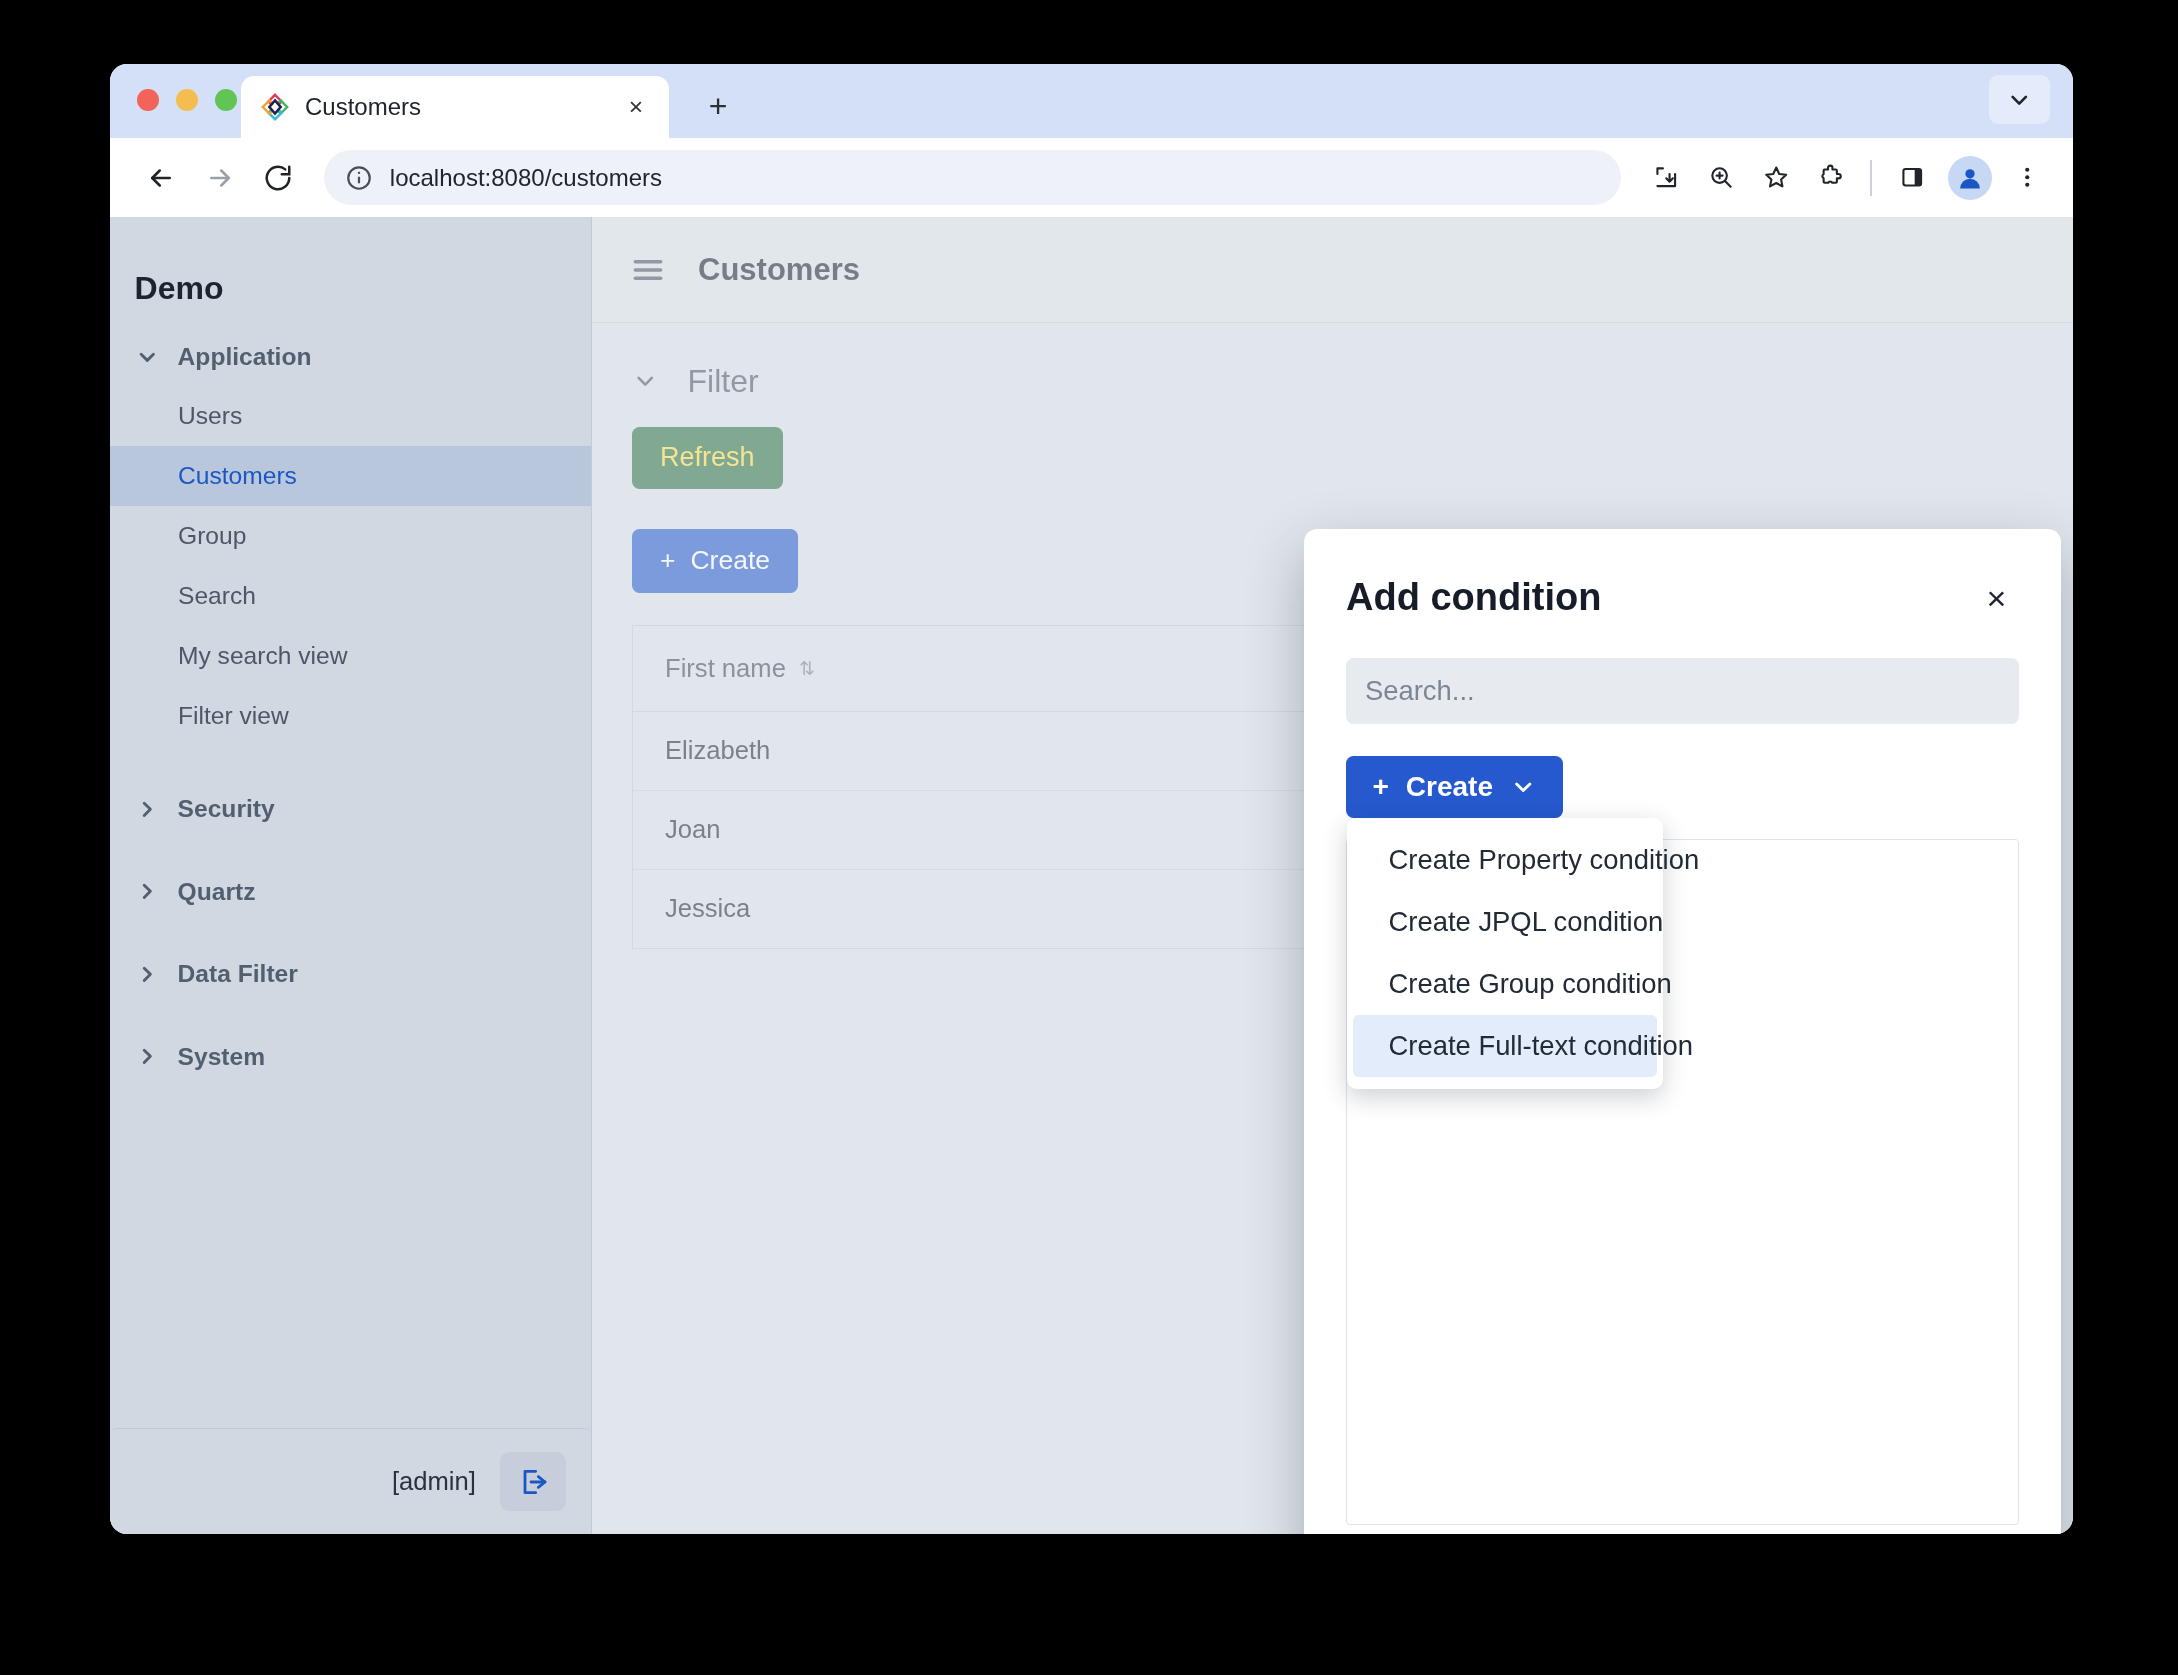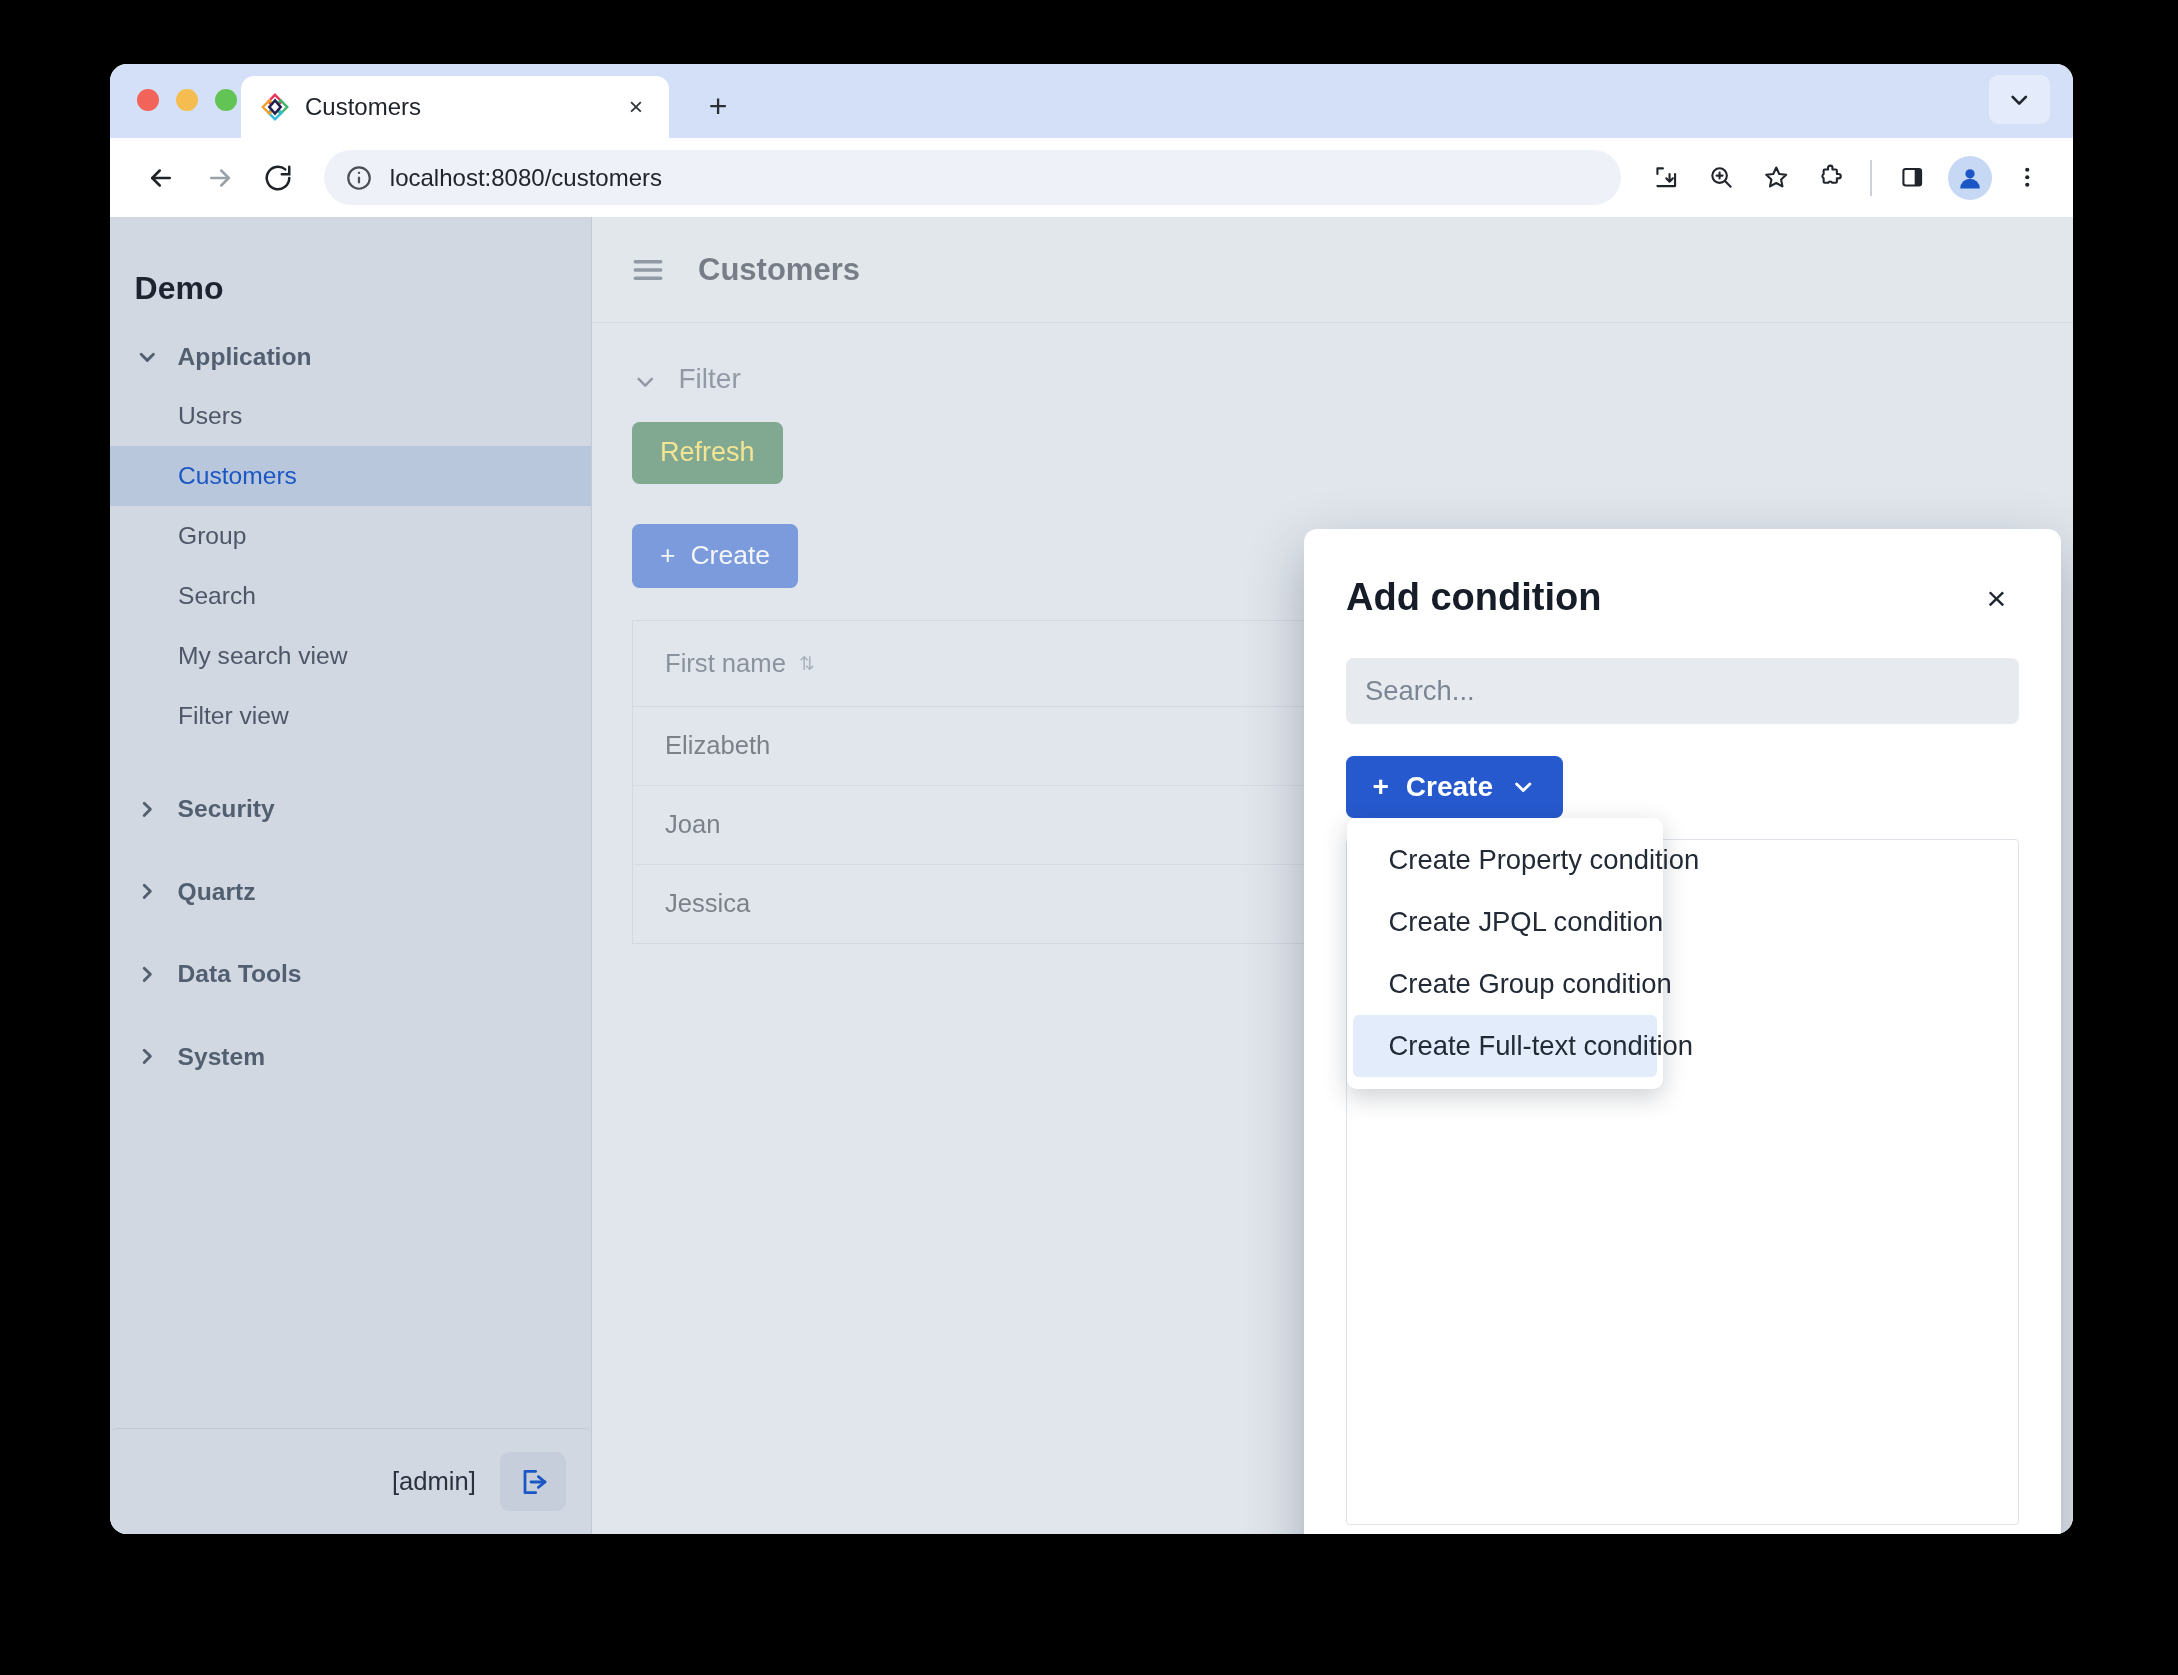--- a/index.html
+++ b/index.html
@@ -162,22 +162,22 @@
     display: flex; align-items: center;
     padding-left: 38px; gap: 32px;
     border-bottom: 0.9px solid #c9d0da;
     background: #dfe3ea;
   }
   #menu-toggle { width: 36px; height: 36px; color: #4b5666; display:flex; align-items:center;}
   #view-title { font-size: 31px; font-weight: bold; color: #1d2430; }
 
   #content-area { padding: 40px 45px 0 40px; position: relative; }
   #filter-row {
-    display: flex; align-items: flex-end; gap: 20px;
-    font-size: 28px; color: #4d5768; margin-bottom: 26.5px;
+    display: flex; align-items: center; gap: 29px;
+    font-size: 32px; color: #4d5768; margin-bottom: 26.5px;
   }
   #filter-chevron { width: 26.5px; height: 26.5px; display:flex; align-items:center; }
 
   #btn-refresh {
     display: inline-flex; align-items: center; justify-content: center;
     height: 62px; padding: 0 28px;
     background: #2f7144; color: #fde047;
     border-radius: 7.6px; font-size: 27px;
     margin-bottom: 40px;
   }
@@ -455,21 +455,21 @@
               </svg>
           </span>
           <span>Quartz</span>
         </div>
         <div class="nav-section" style="margin-top:24.6px">
           <span class="chev">
             <svg viewBox="0 0 24 24" width="24.6" height="24.6" fill="none" stroke="#525f71" stroke-width="2.8" stroke-linecap="round" stroke-linejoin="round">
                 <polyline points="9 6 15 12 9 18"></polyline>
               </svg>
           </span>
-          <span>Data Tools</span>
+          <span>Data Filter</span>
         </div>
         <div class="nav-section" style="margin-top:24.6px">
           <span class="chev">
             <svg viewBox="0 0 24 24" width="24.6" height="24.6" fill="none" stroke="#525f71" stroke-width="2.8" stroke-linecap="round" stroke-linejoin="round">
                 <polyline points="9 6 15 12 9 18"></polyline>
               </svg>
           </span>
           <span>System</span>
         </div>
       </div>

